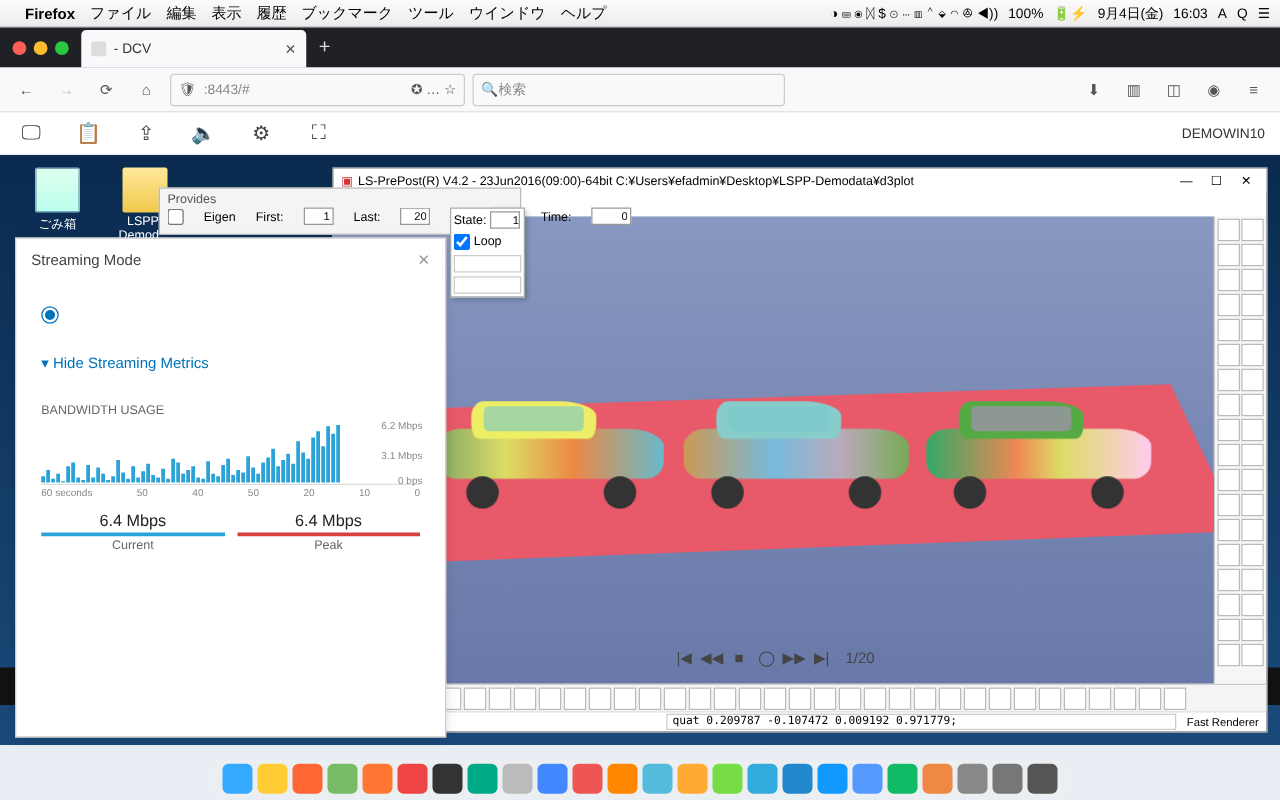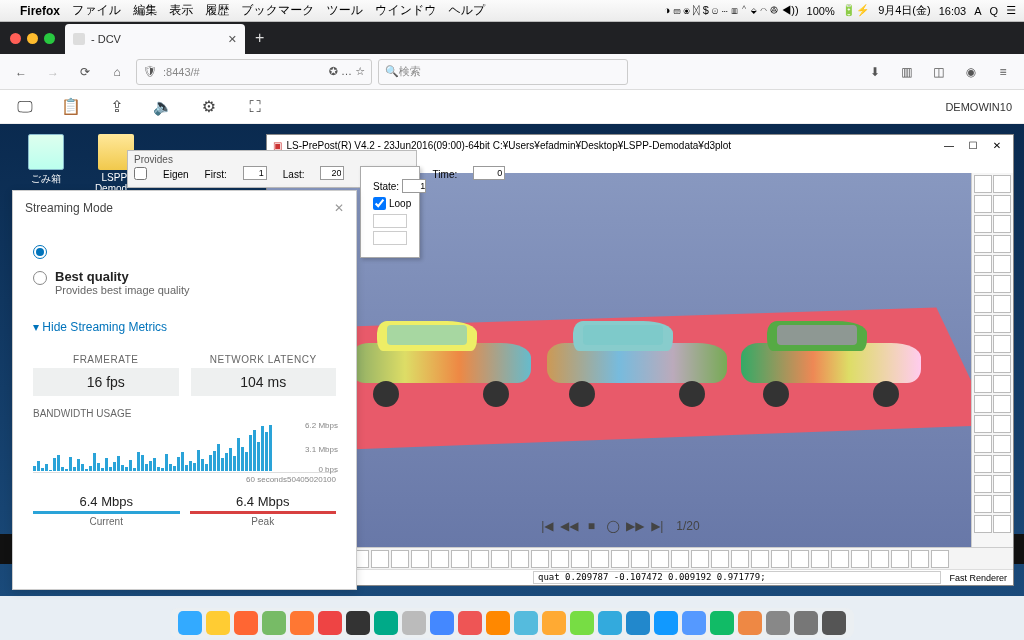--- a/index.html
+++ b/index.html
@@ -35,21 +35,21 @@
 .desk-icon{position:absolute;width:52px;text-align:center;color:#fff;font-size:10px;}
 .desk-icon .ico{width:36px;height:36px;margin:0 auto 2px;border-radius:2px;}
 
 
 .animate-strip{position:absolute;left:127px;top:26px;width:290px;height:38px;background:#f4f4f4;border:1px solid #bbb;font-size:10px;padding:3px 6px;z-index:6;}
 .animate-strip .hdr{height:12px;color:#555;}
 .animate-strip .row{display:flex;align-items:flex-end;gap:16px;margin-top:0;}
 .animate-strip input[type=text]{width:24px;height:14px;font-size:9px;border:1px solid #999;text-align:right;padding-right:2px;}
 
 
-.state-pop{position:absolute;left:360px;top:42px;width:60px;background:#fff;border:1px solid #aaa;font-size:10px;padding:12px;z-index:7;box-shadow:2px 2px 4px rgba(0,0,0,0.2);}
+.state-pop{position:absolute;left:360px;top:42px;width:60px;background:#fff;border:1px solid #aaa;font-size:10px;padding:2px;z-index:7;box-shadow:2px 2px 4px rgba(0,0,0,0.2);}
 .state-pop .row{display:flex;align-items:center;gap:3px;margin-bottom:4px;}
 .state-pop input[type=text]{width:24px;height:14px;font-size:9px;border:1px solid #999;text-align:right;}
 
 
 .stream-panel{position:absolute;left:12px;top:66px;width:345px;height:400px;background:#fff;border:1px solid #ccc;box-shadow:0 2px 8px rgba(0,0,0,0.15);z-index:8;font-size:12px;color:#333;}
 .stream-panel .title{padding:10px 12px;font-size:12px;color:#444;display:flex;align-items:center;}
 .stream-panel .title .x{margin-left:auto;color:#999;}
 .stream-panel .body{padding:8px 20px;}
 .opt{display:flex;gap:8px;margin:10px 0;}
 .opt .radio{width:14px;height:14px;border:1px solid #888;border-radius:50%;margin-top:2px;position:relative;}
@@ -59,21 +59,21 @@
 .opt .txt .d{font-size:11px;color:#666;}
 .link{color:#0073bb;font-size:12px;cursor:pointer;margin:14px 0;display:inline-block;}
 .metrics{display:flex;gap:12px;margin-top:6px;}
 .metric{flex:1;text-align:center;}
 .metric .h{font-size:10px;color:#666;letter-spacing:.5px;}
 .metric .v{background:#eef0f0;padding:6px 0;margin-top:3px;font-size:14px;color:#222;}
 .bw-label{font-size:10px;color:#666;margin-top:12px;}
 .bw-chart{height:50px;position:relative;margin-top:4px;display:flex;align-items:flex-end;gap:1px;border-bottom:1px solid #ddd;padding-bottom:1px;}
 .bw-chart .bar{width:3px;background:#2aa3d8;}
 .bw-chart .yl{position:absolute;right:-2px;font-size:8px;color:#888;}
-.bw-axis{display:flex;justify-content:flex-end;font-size:8px;color:#888;margin-top:2px;}
+.bw-axis{display:flex;justify-content:space-between;font-size:8px;color:#888;margin-top:2px;}
 .bw-stats{display:flex;gap:10px;margin-top:10px;}
 .bw-stat{flex:1;text-align:center;}
 .bw-stat .v{font-size:13px;color:#222;padding-bottom:2px;border-bottom:3px solid;}
 .bw-stat .l{font-size:10px;color:#666;margin-top:2px;}
 
 
 .lspp{position:absolute;left:266px;top:10px;width:748px;height:452px;background:#fff;border:1px solid #888;display:flex;flex-direction:column;z-index:5;}
 .lspp-title{height:20px;background:#fff;display:flex;align-items:center;font-size:10px;padding:0 6px;gap:4px;}
 .lspp-title .sp{flex:1;}
 .lspp-title .wbtn{width:20px;text-align:center;}
@@ -417,38 +417,21 @@
 
   <div class="stream-panel">
     <div class="title">
       <span>Streaming Mode</span>
       <span class="x">✕</span>
     </div>
     <div class="body">
       <div class="opt">
         <div class="radio on"></div>
       </div>
-      <div class="opt">
-        <div class="radio"></div>
-        <div class="txt">
-            <div class="t">Best quality</div>
-          <div class="d">Provides best image quality</div>
-          </div>
-      </div>
       <span class="link">▾ <span>Hide Streaming Metrics</span></span>
-      <div class="metrics">
-        <div class="metric">
-          <div class="h">FRAMERATE</div>
-          <div class="v">16 fps</div>
-          </div>
-        <div class="metric">
-          <div class="h">NETWORK LATENCY</div>
-          <div class="v">104 ms</div>
-          </div>
-      </div>
       <div class="bw-label">BANDWIDTH USAGE</div>
       <div class="bw-chart" id="bwchart">
         <span class="yl" style="top:-2px">6.2 Mbps</span>
         <span class="yl" style="top:22px">3.1 Mbps</span>
         <span class="yl" style="bottom:-2px">0 bps</span>
       <div class="bar" style="height: 5.19355px;"></div>
           <div class="bar" style="height: 10.3871px;"></div>
           <div class="bar" style="height: 2.96774px;"></div>
           <div class="bar" style="height: 6.67742px;"></div>
           <div class="bar" style="height: 1.48387px;"></div>

